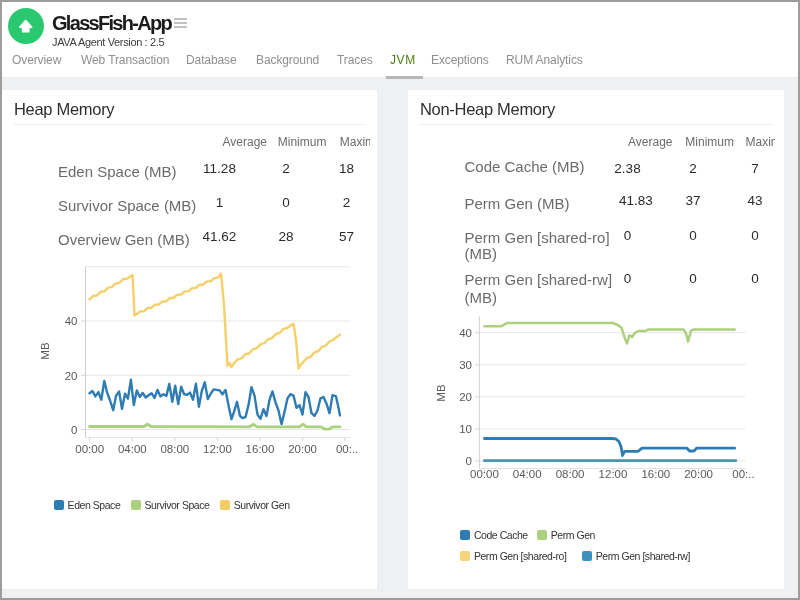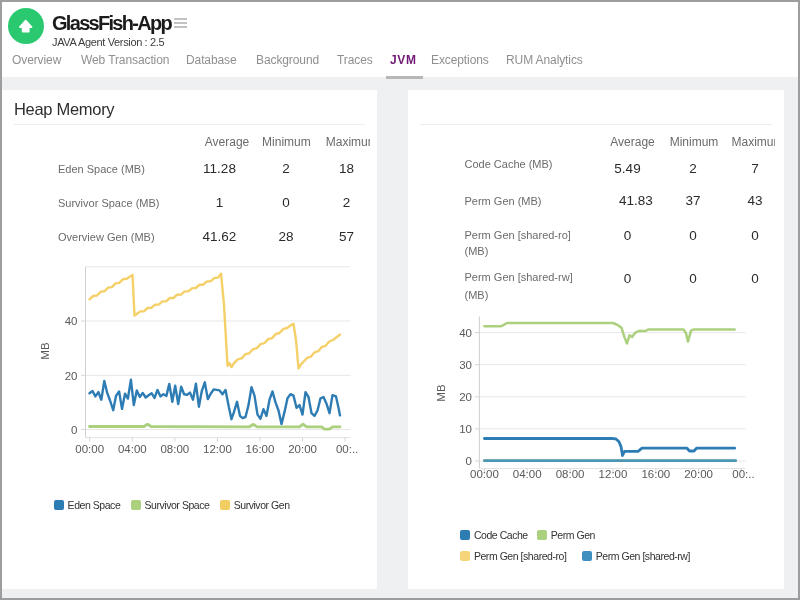--- a/index.html
+++ b/index.html
@@ -7,27 +7,27 @@
 #frame {position:absolute;left:0;top:0;width:800px;height:600px;
   border:2px solid #9d9d9d;background:#fff}
 #gray {position:absolute;left:0;top:75px;width:796px;height:521px;background:#eff0f1}
 .panel {position:absolute;top:88px;width:375px;height:499px;background:#fff;overflow:hidden}
 #pl {left:0}
 #pr {left:406px;width:376px}
 .hd {position:absolute;left:12px;top:10px;font-size:16.5px;font-weight:400;
   color:#2e2e2e;letter-spacing:-0.3px}
 .twrap {position:absolute;left:0;top:0;height:310px;overflow:hidden}
 .hr {position:absolute;left:12px;right:12px;top:34px;height:1px;background:#ededed}
-.th {position:absolute;font-size:12px;color:#6b6b6b;text-align:center}
-.tl {position:absolute;font-size:11px;color:#6b6b6b}
+.th {position:absolute;font-size:12px;color:#6b6b6b;text-align:right}
+.tl {position:absolute;font-size:15px;color:#6b6b6b}
 .tv {position:absolute;font-size:13.5px;color:#2b2b2b;text-align:center}
 .lsq {position:absolute;width:10px;height:10px;border-radius:2px}
 .llb {position:absolute;font-size:10.5px;color:#333;letter-spacing:-0.45px}
 .nav {position:absolute;top:51px;font-size:12px;color:#8f8f8f;letter-spacing:-0.1px}
-.nav.on {color:#701a75;font-weight:700;letter-spacing:0.6px}
+.nav.on {color:#4d7c0f;font-weight:400;letter-spacing:0.6px}
 #navline {position:absolute;left:383.5px;top:74px;width:37px;height:3px;background:#b7b7b7}
 #circ {position:absolute;left:6px;top:5.5px;width:36px;height:36px;border-radius:50%;
   background:#2bc96f}
 #title {position:absolute;left:50px;top:10px;font-size:20px;font-weight:700;
   color:#1b1b1b;letter-spacing:-1.7px}
 #subtitle {position:absolute;left:50px;top:33.5px;font-size:11px;color:#3d3d3d;letter-spacing:-0.35px}
 .hb {position:absolute;left:172px;width:13px;height:2px;background:#c2c2c2}
 </style></head>
 <body>
 <div id="frame">
@@ -70,27 +70,28 @@
         <div class="tv" style="left:299.5px;top:138.8px;width:90px">57</div>
       </div>
     <div class="lsq" style="left:51.6px;top:410.3px;background:#2e7cb4"></div>
       <div class="llb" style="left:65.6px;top:409.3px">Eden Space</div>
       <div class="lsq" style="left:128.5px;top:410.3px;background:#abd07e"></div>
       <div class="llb" style="left:142.5px;top:409.3px">Survivor Space</div>
       <div class="lsq" style="left:217.7px;top:410.3px;background:#f1cd62"></div>
       <div class="llb" style="left:231.7px;top:409.3px">Survivor Gen</div>
   </div>
   <div class="panel" id="pr">
+    <div class="hd">Non-Heap Memory</div>
     <div class="hr"></div>
     <div class="twrap" style="width:367px">
         <div class="th" style="left:184.5px;top:45px;width:80px">Average</div>
         <div class="th" style="left:246px;top:45px;width:80px">Minimum</div>
         <div class="th" style="left:309.5px;top:45px;width:80px">Maximum</div>
         <div class="tl" style="left:56.5px;top:68px">Code Cache (MB)</div>
-        <div class="tv" style="left:174.5px;top:70.5px;width:90px">5.49</div>
+        <div class="tv" style="left:174.5px;top:70.5px;width:90px">2.38</div>
         <div class="tv" style="left:240px;top:70.5px;width:90px">2</div>
         <div class="tv" style="left:302px;top:70.5px;width:90px">7</div>
         <div class="tl" style="left:56.5px;top:105px">Perm Gen (MB)</div>
         <div class="tv" style="left:183px;top:103px;width:90px">41.83</div>
         <div class="tv" style="left:240px;top:103px;width:90px">37</div>
         <div class="tv" style="left:302px;top:103px;width:90px">43</div>
         <div class="tl" style="left:56.5px;top:139.3px">Perm Gen [shared-ro]</div>
         <div class="tl" style="left:56.5px;top:155px">(MB)</div>
         <div class="tv" style="left:174.5px;top:138px;width:90px">0</div>
         <div class="tv" style="left:240px;top:138px;width:90px">0</div>

